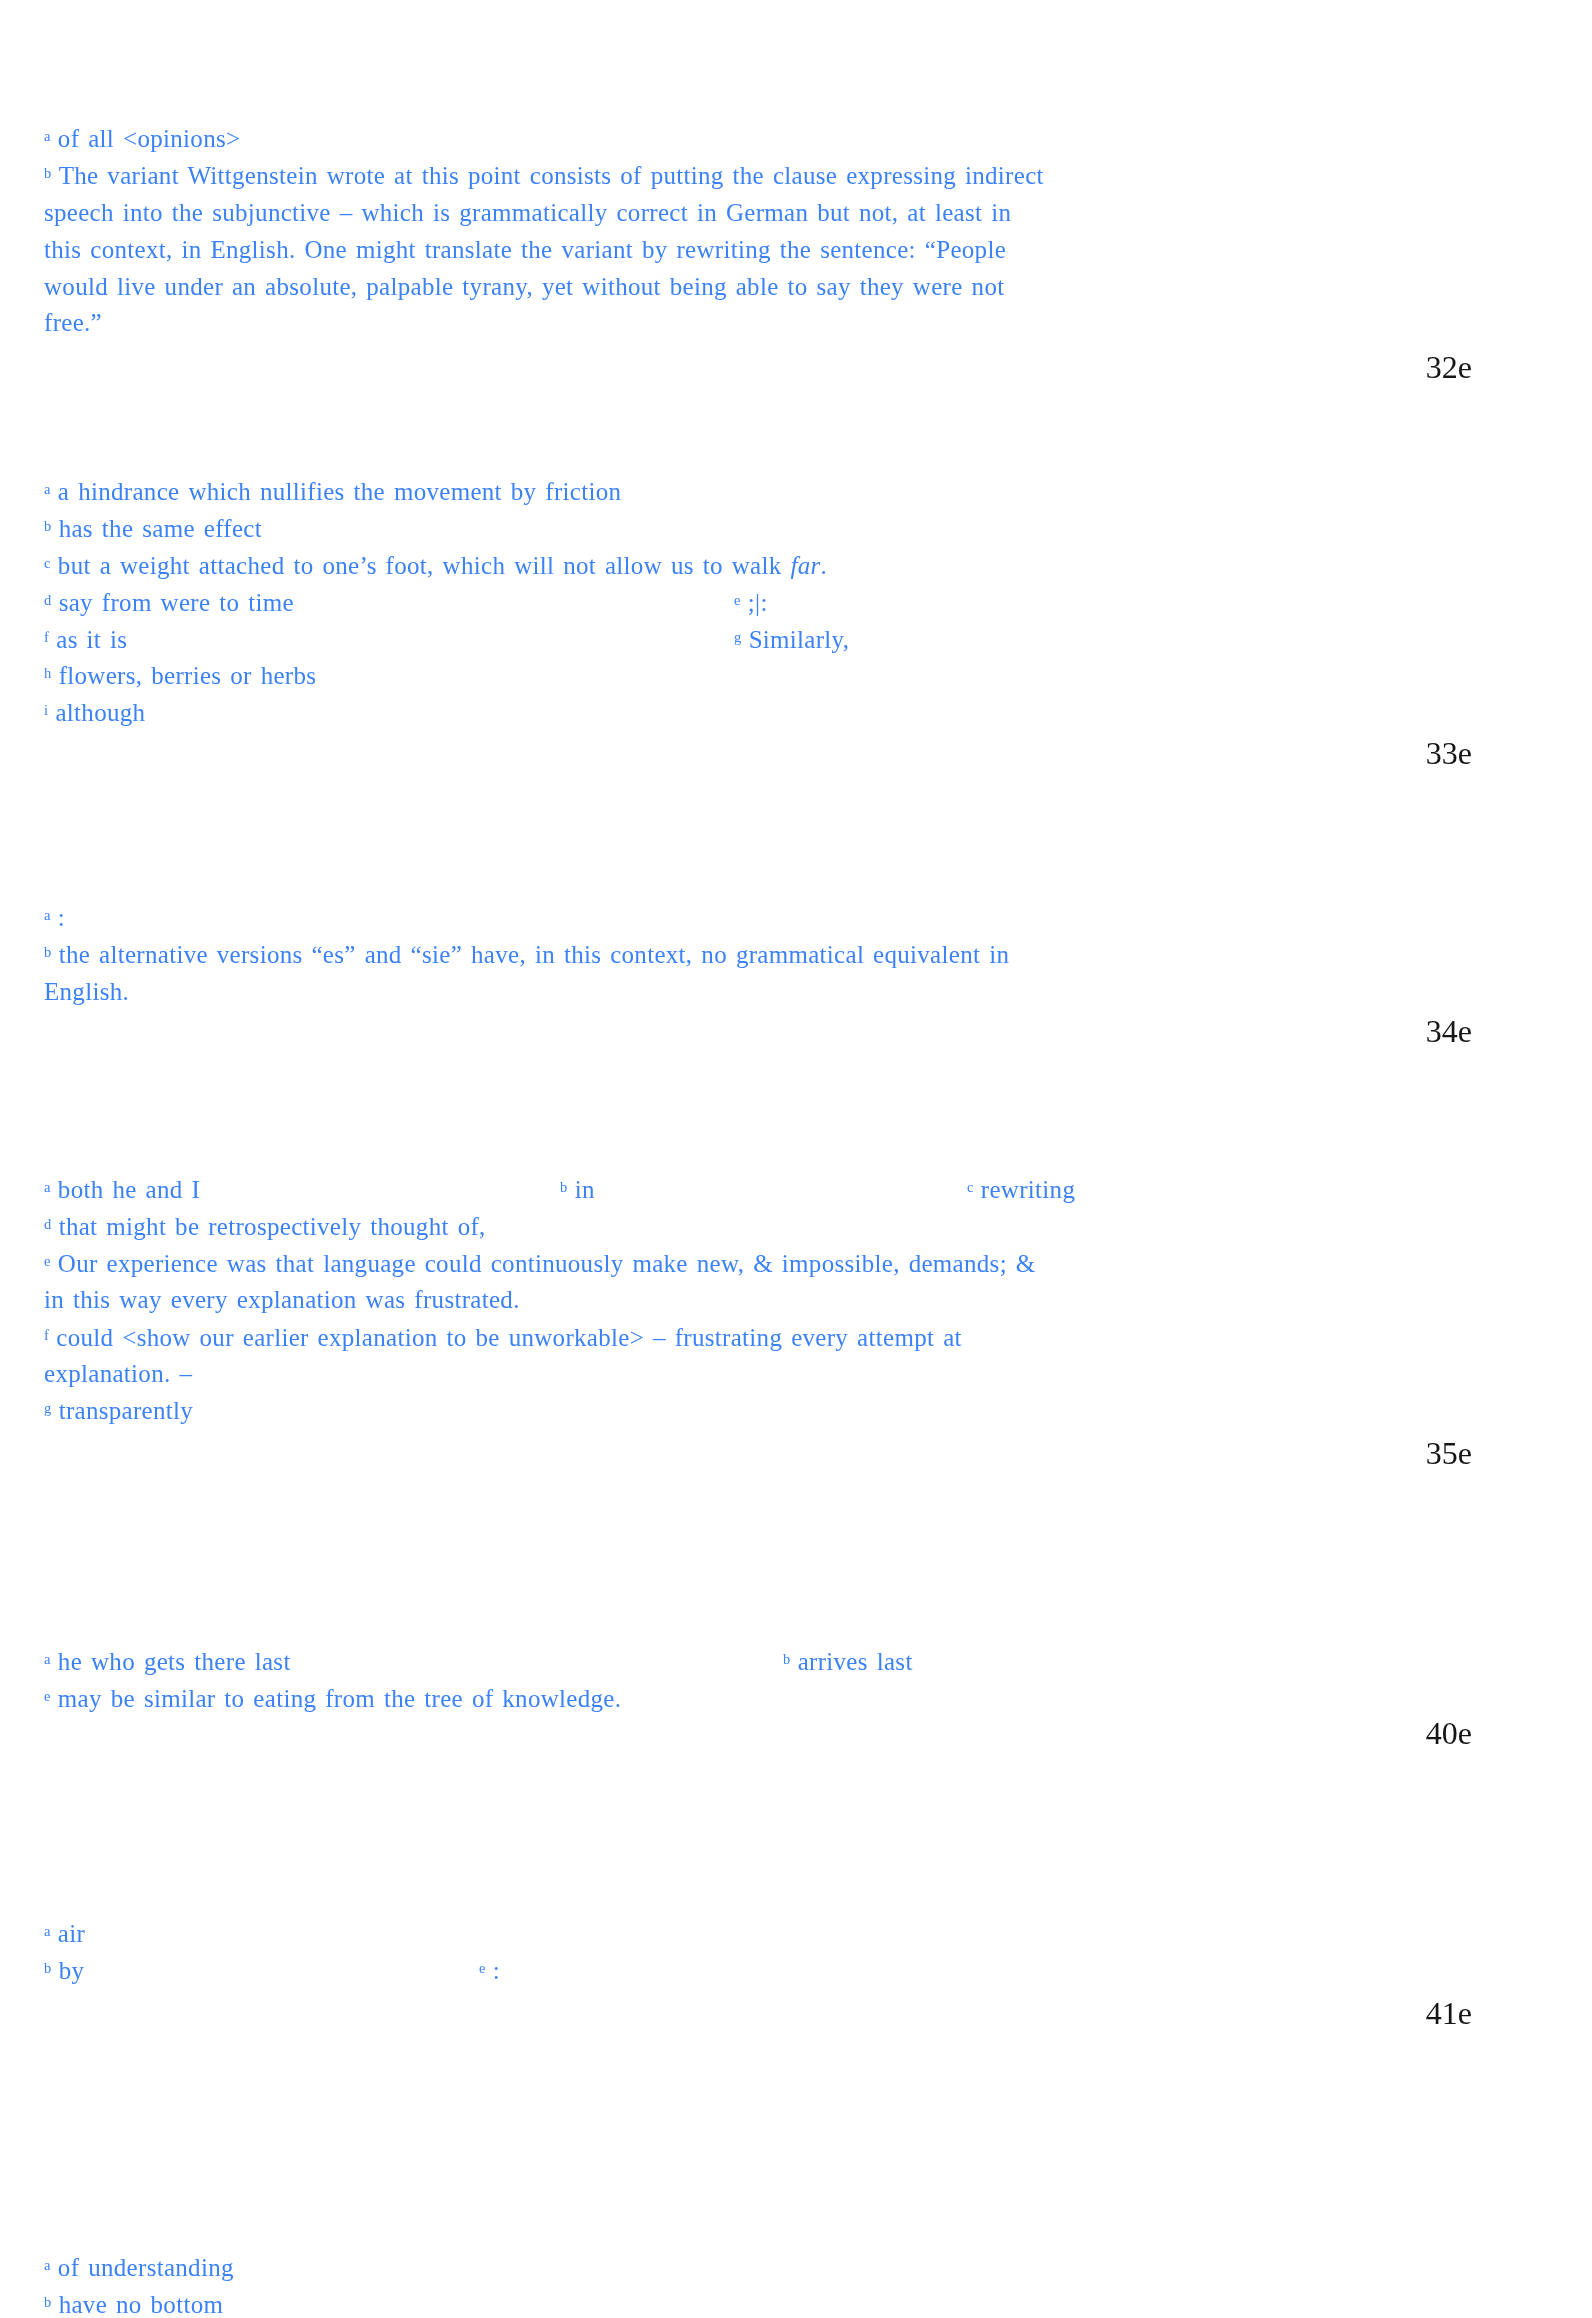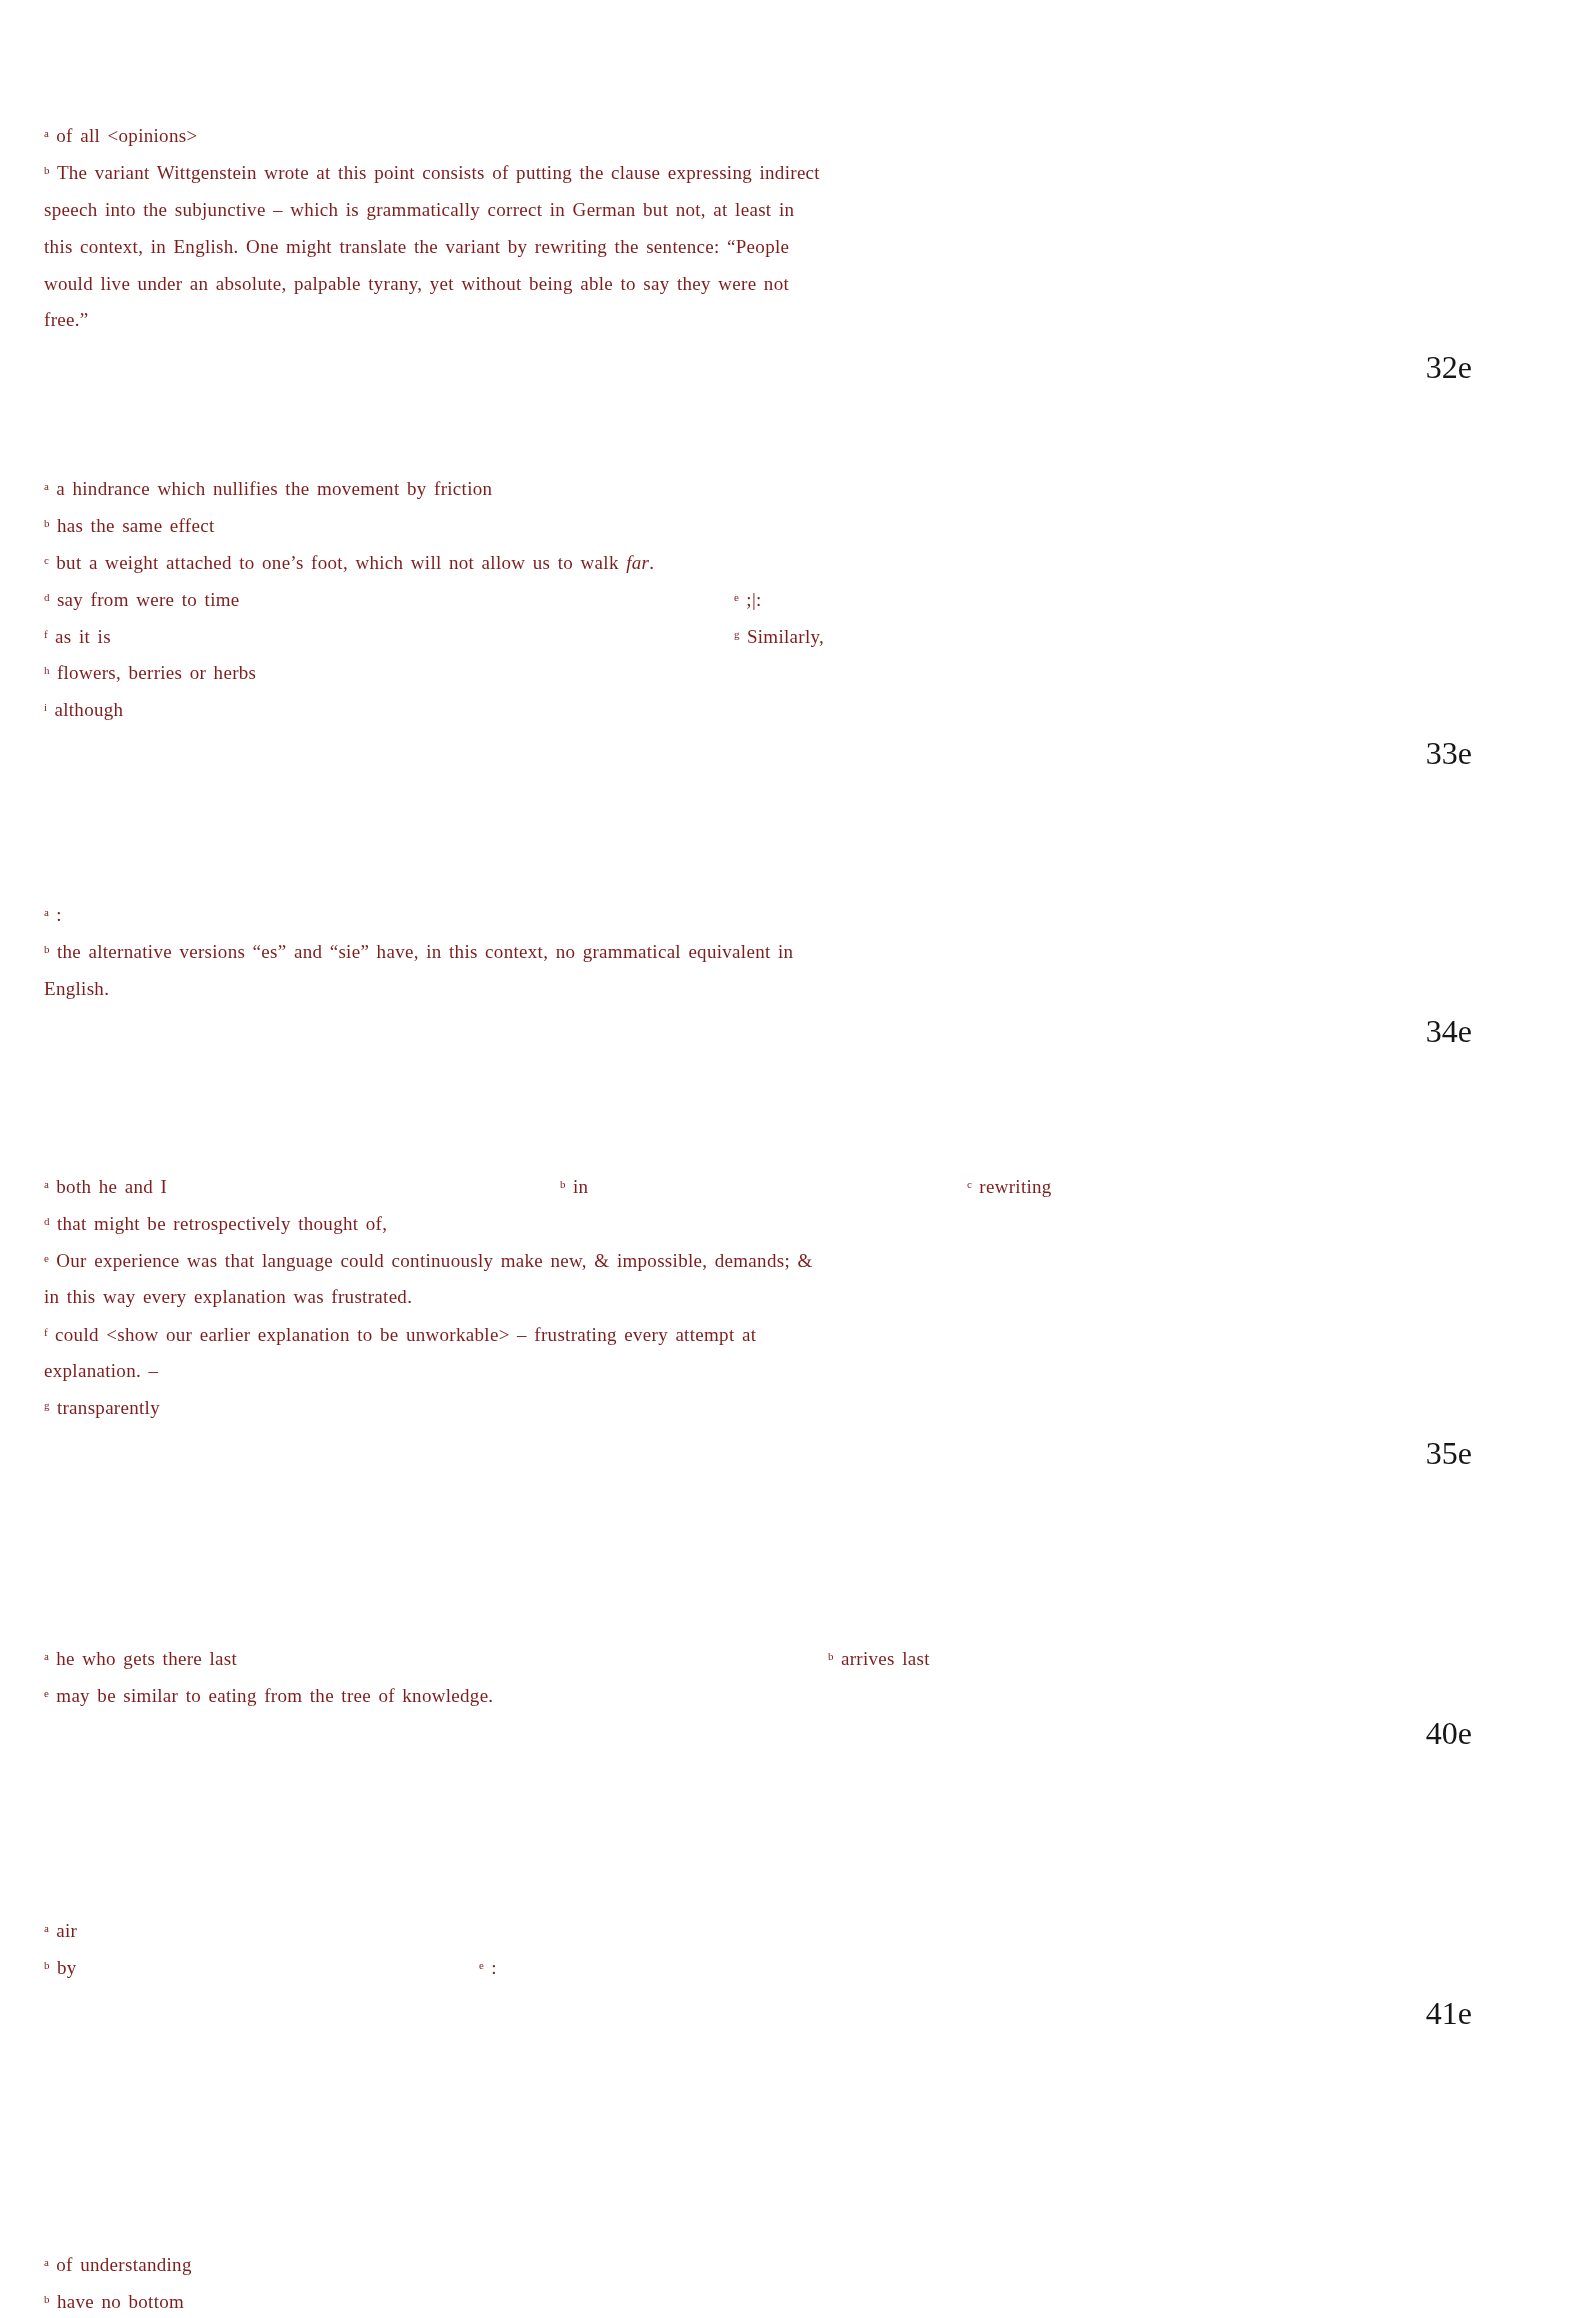--- a/index.html
+++ b/index.html
@@ -12,23 +12,23 @@
     font-family: "Liberation Serif", serif;
   }
   .page {
     position: absolute;
     inset: 0;
   }
   .line {
     position: absolute;
     left: 44px;
     white-space: nowrap;
-    font-size: 19px;
+    font-size: 25px;
     line-height: 1;
-    color: #7f1d1d;
+    color: #3b82f6;
     letter-spacing: 0.3px;
     word-spacing: 2.4px;
   }
   .sup {
     font-size: 0.58em;
     vertical-align: 0.42em;
     margin-right: 7.1px;
   }
   .txt { }
   .it { font-style: italic; font-family: Liberation Serif, serif; }
@@ -75,21 +75,21 @@
 
   <div class="line" style="top:1177px"><span class="sup">a</span><span class="txt">both he and I</span><span class="mid" style="left:516px"><span class="sup">b</span><span class="txt">in</span></span><span class="mid" style="left:923px"><span class="sup">c</span><span class="txt">rewriting</span></span></div>
   <div class="line" style="top:1214px"><span class="sup">d</span><span class="txt">that might be retrospectively thought of,</span></div>
   <div class="line" style="top:1251px"><span class="sup">e</span><span class="txt">Our experience was that language could continuously make new, &amp; impossible, demands; &amp;</span></div>
   <div class="line" style="top:1325px"><span class="sup">f</span><span class="txt">could &lt;show our earlier explanation to be unworkable&gt; – frustrating every attempt at</span></div>
   <div class="line" style="top:1287px"><span class="txt">in this way every explanation was frustrated.</span></div>
   <div class="line" style="top:1361px"><span class="txt">explanation. –</span></div>
   <div class="line" style="top:1398px"><span class="sup">g</span><span class="txt">transparently</span></div>
   <div class="pagenum" style="top:1437px">35e</div>
 
-  <div class="line" style="top:1649px"><span class="sup">a</span><span class="txt">he who gets there last</span><span class="mid" style="left:784px"><span class="sup">b</span><span class="txt">arrives last</span></span></div>
+  <div class="line" style="top:1649px"><span class="sup">a</span><span class="txt">he who gets there last</span><span class="mid" style="left:739px"><span class="sup">b</span><span class="txt">arrives last</span></span></div>
   <div class="line" style="top:1686px"><span class="sup">e</span><span class="txt">may be similar to eating from the tree of knowledge.</span></div>
   <div class="pagenum" style="top:1717px">40e</div>
 
   <div class="line" style="top:1921px"><span class="sup">a</span><span class="txt">air</span></div>
   <div class="line" style="top:1958px"><span class="sup">b</span><span class="txt">by</span><span class="mid" style="left:435px"><span class="sup">e</span><span class="txt">:</span></span></div>
   <div class="pagenum" style="top:1997px">41e</div>
 
   <div class="line" style="top:2255px"><span class="sup">a</span><span class="txt">of understanding</span></div>
   <div class="line" style="top:2292px"><span class="sup">b</span><span class="txt">have no bottom</span></div>
 

